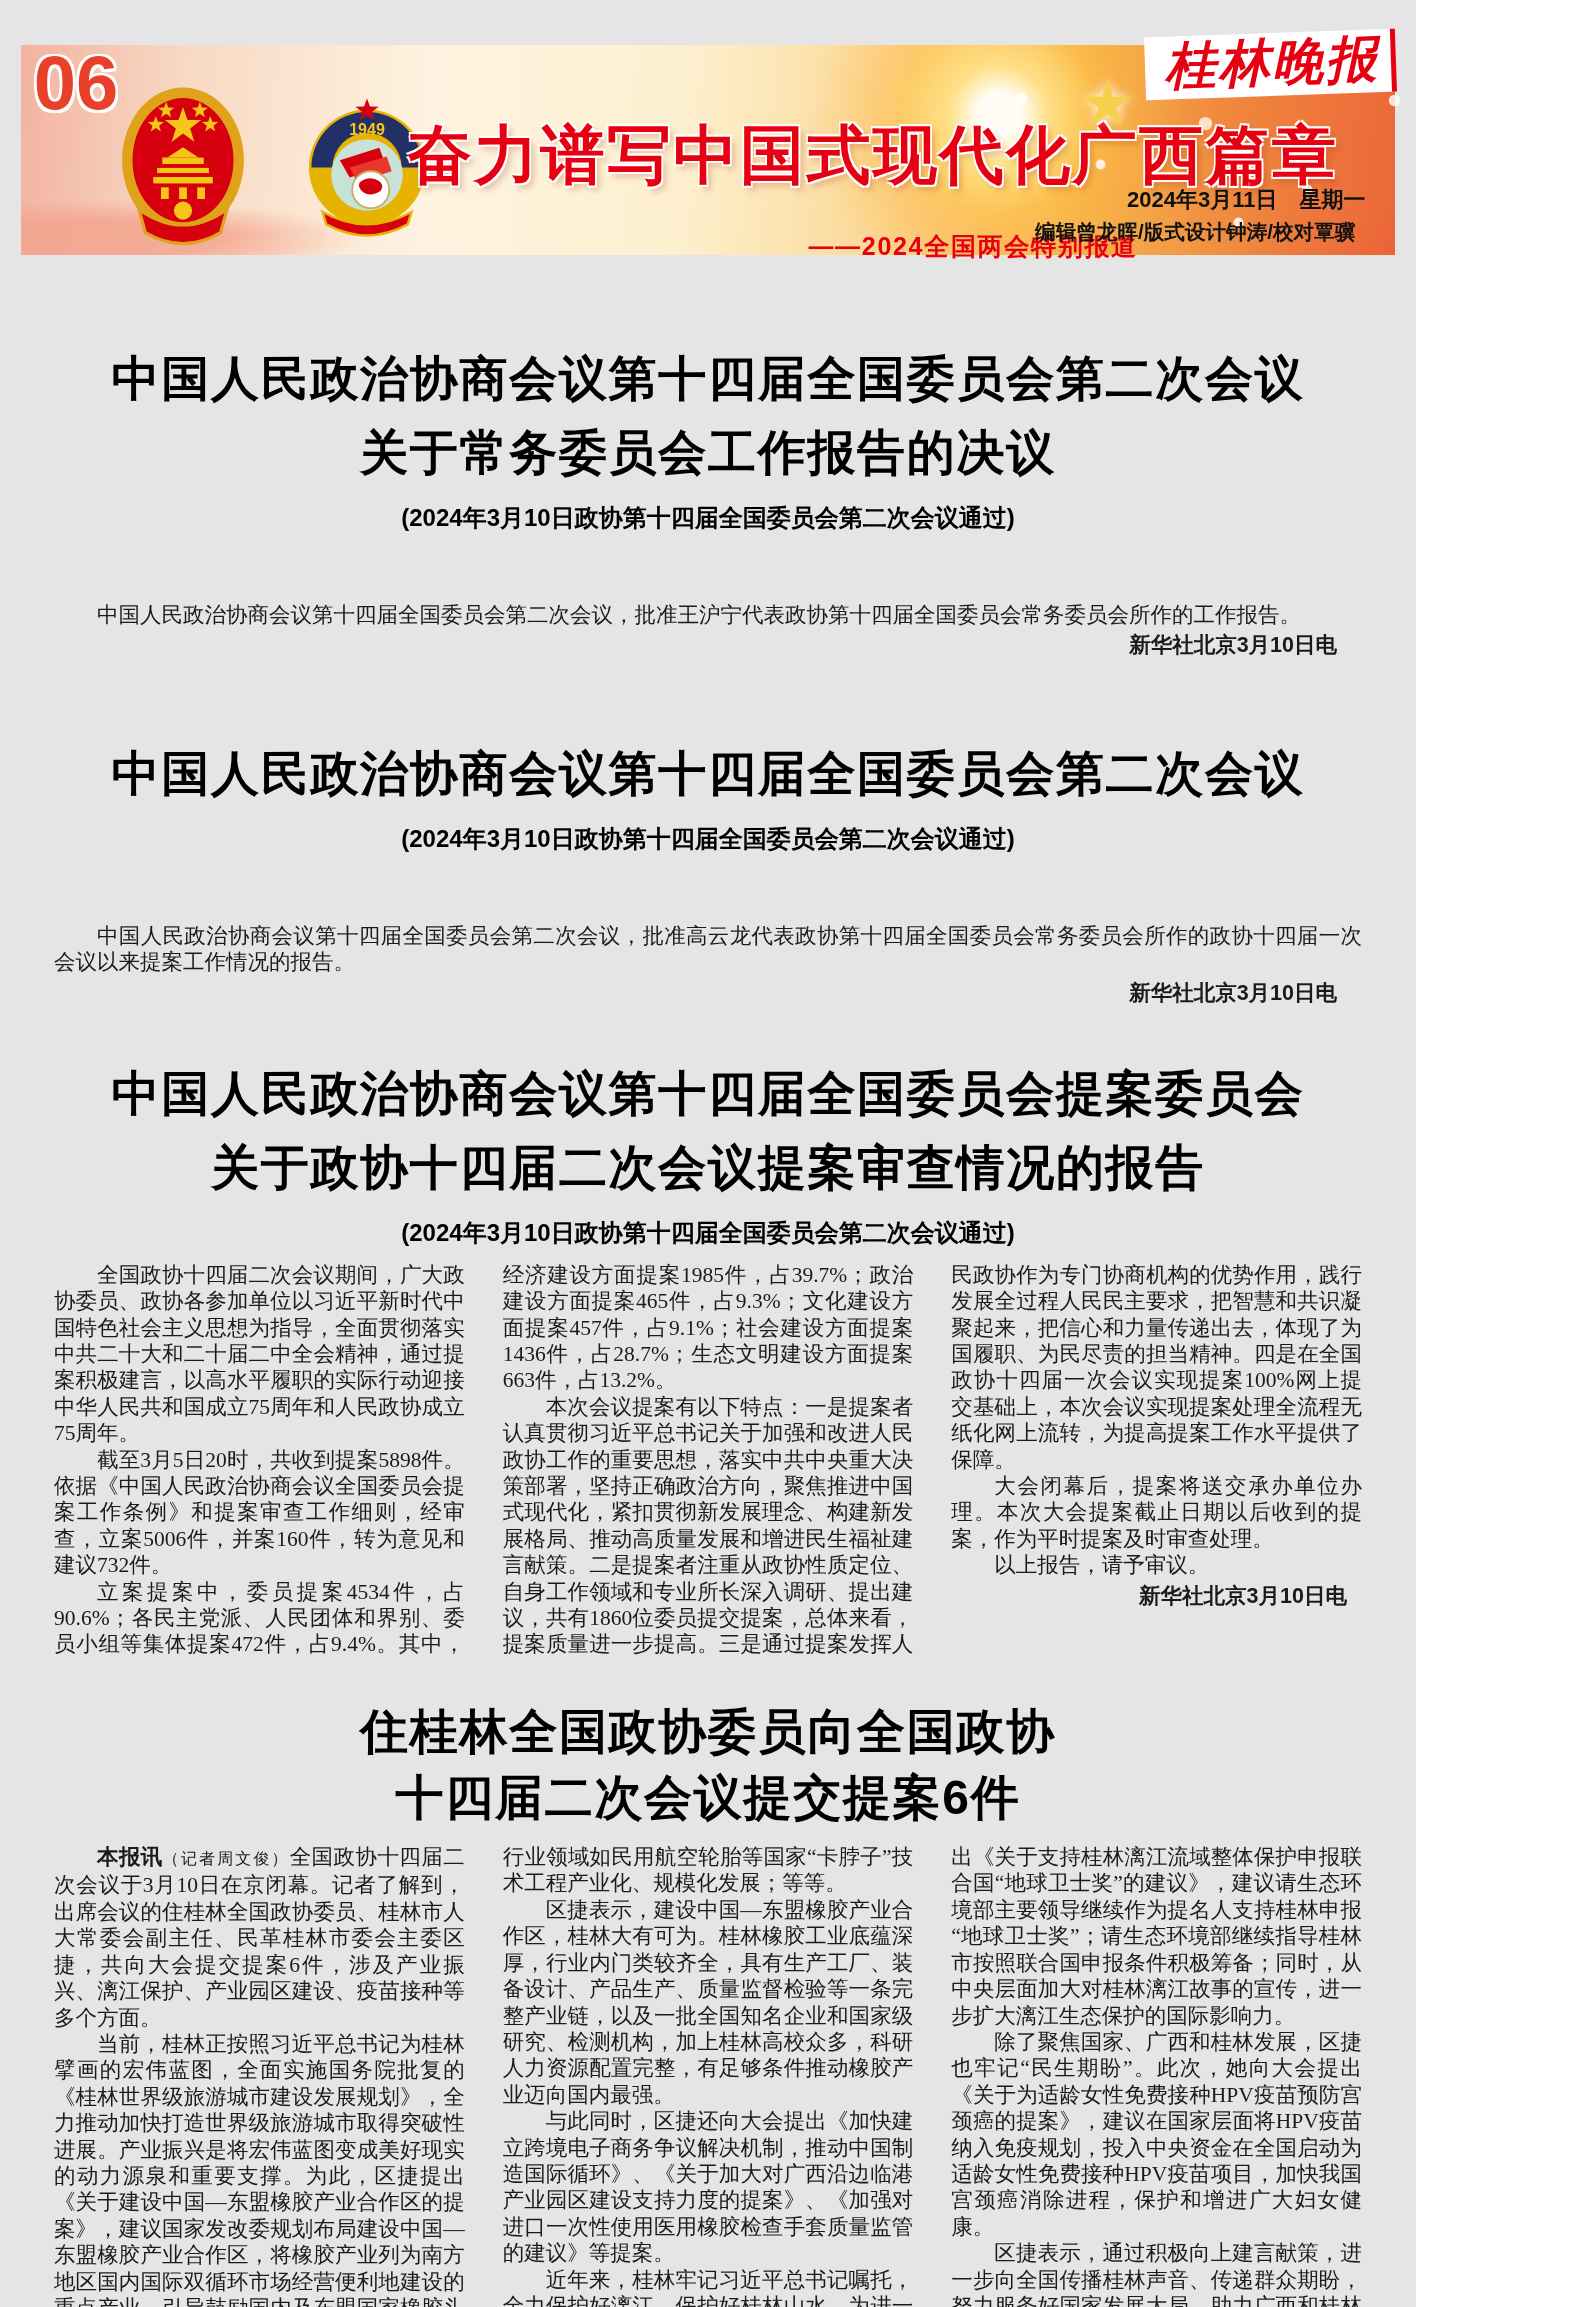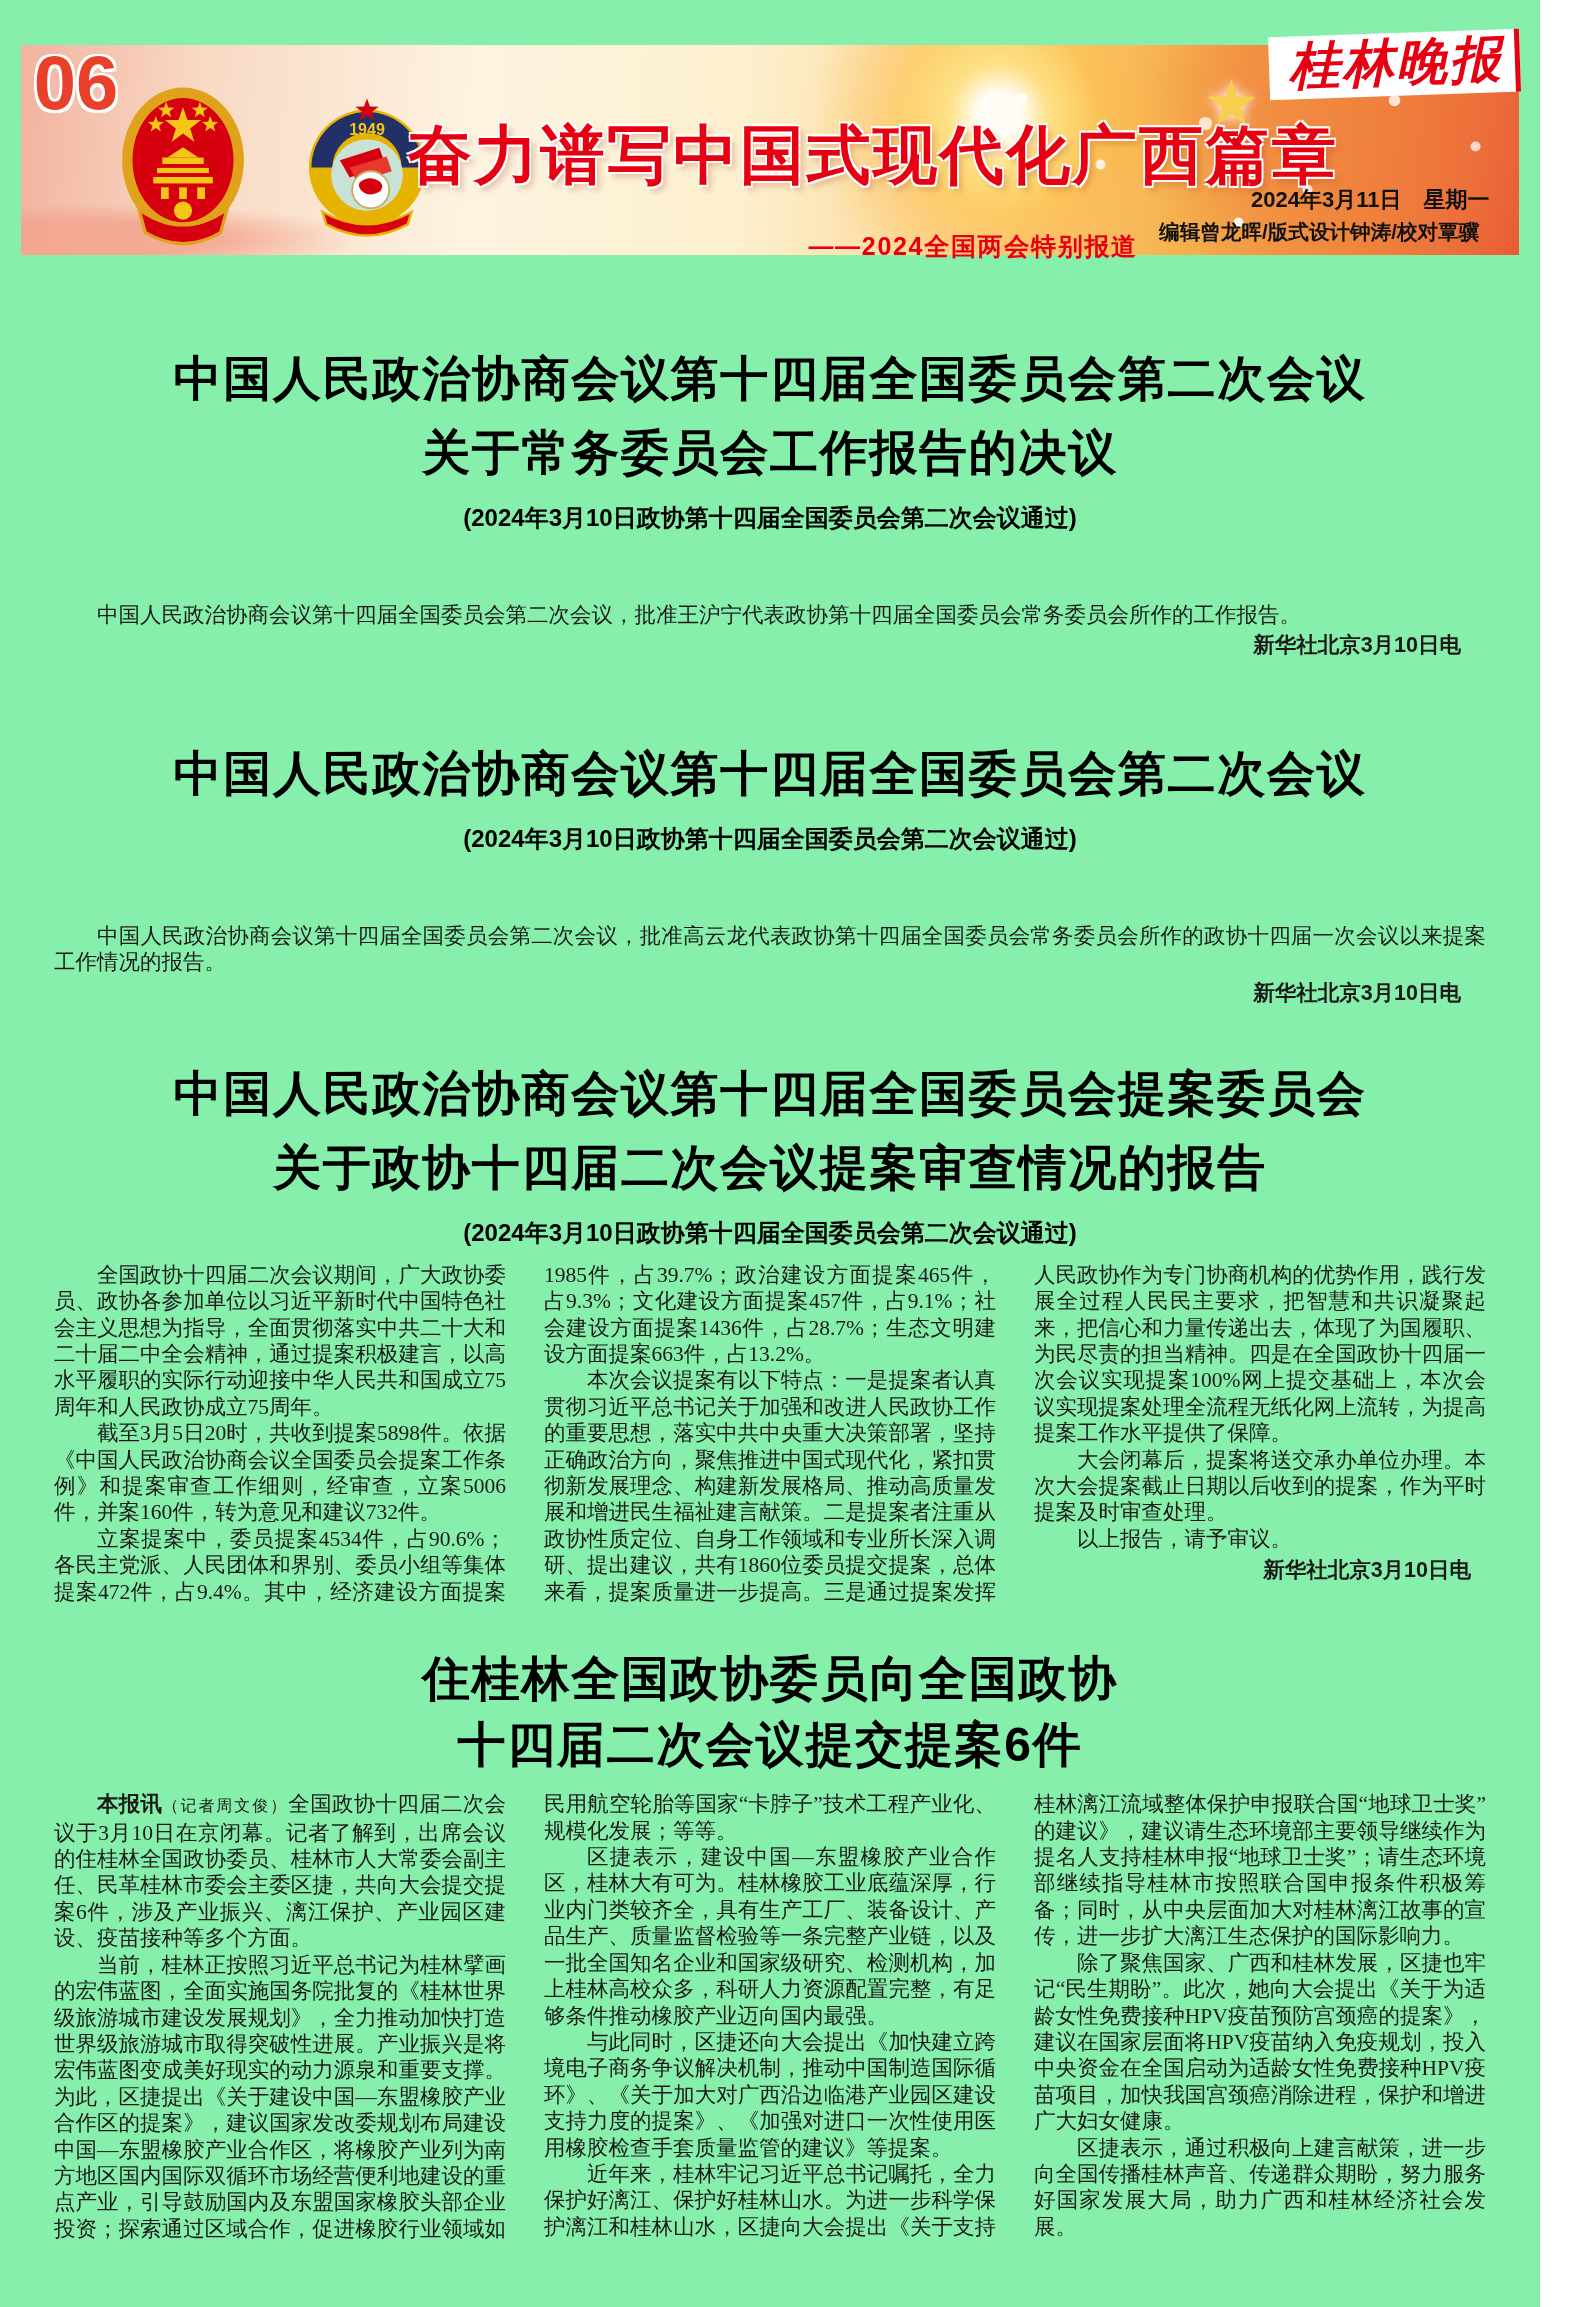--- a/index.html
+++ b/index.html
@@ -1,16 +1,16 @@
 <!DOCTYPE html>
 <html lang="zh" style="font-size:13.2px"><head>
 <meta charset="utf-8">
 <style>
   html,body{margin:0;padding:0;background:#ffffff;}
-  .page{position:relative;width:1540px;height:2307px;background:#86efac;overflow:hidden;
+  .page{position:relative;width:1416px;height:2307px;background:#e5e5e5;overflow:hidden;
         font-family:"Liberation Serif",serif;color:#1a1a1a;}
 
   
   .banner{position:relative;margin:45px 20.6px 0;height:210px;
     background:
       radial-gradient(circle at 978px 70px, rgba(255,255,255,.95) 0 21.5px, rgba(255,240,180,.55) 50px, transparent 99px),
       radial-gradient(circle at 978px 74px, rgba(255,205,70,.85) 0 45px, rgba(255,180,60,.35) 124px, transparent 190px),
       radial-gradient(circle at 1337px 50px, rgba(240,120,60,.45) 0 116px, transparent 231px),
       radial-gradient(ellipse at 74px 194px, rgba(243,162,140,.8) 0 124px, transparent 264px),
       linear-gradient(94deg,#f2b3a0 0%,#f8d9c4 12%,#fdf3e0 30%,#fdf0cf 48%,#fbd896 63%,#f6b34f 77%,#ef8c3e 89%,#e85a36 100%);

